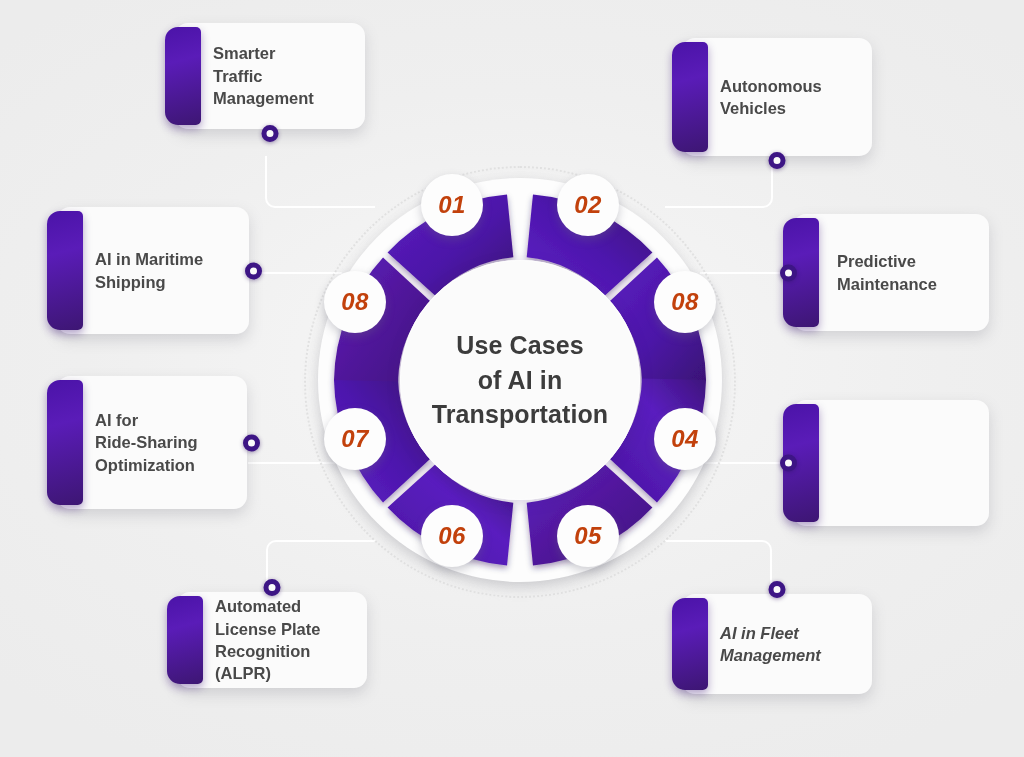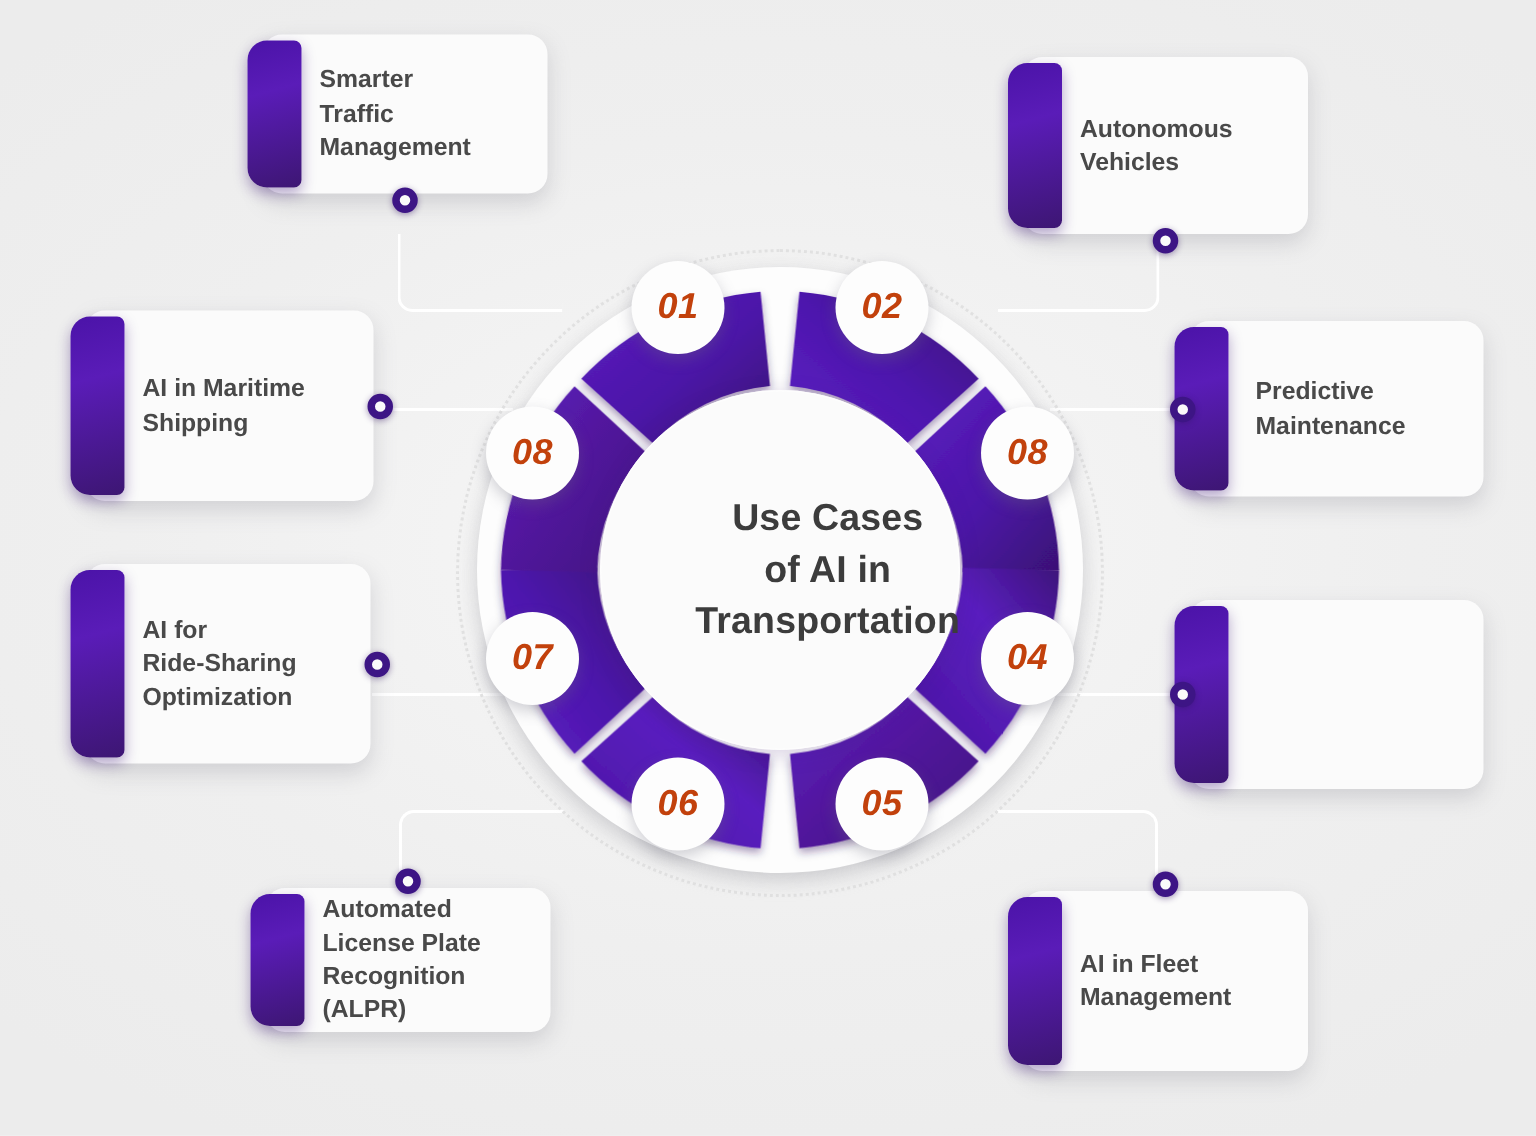--- a/index.html
+++ b/index.html
@@ -89,21 +89,21 @@
     position: absolute;
     left: 82px;
     top: 82px;
     width: 240px;
     height: 240px;
     border-radius: 50%;
     background: #fbfbfb;
     box-shadow: 0 3px 14px rgba(70,30,120,.20), inset 0 0 0 1px #fdfdfd;
     display: flex;
     align-items: center;
-    justify-content: flex-end;
+    justify-content: center;
   }
 
   .hub-text {
     text-align: center;
     font-size: 25px;
     line-height: 1.38;
     font-weight: bold;
     color: #3c3c3c;
     letter-spacing: .1px;
     white-space: pre-line;
@@ -281,21 +281,21 @@
     <div class="card-text">Predictive
 Maintenance</div>
     <div class="card-dot dot-left"></div>
   </div>
 
   <div class="card right" style="left:793px; top:400px; width:196px; height:126px;">
     <div class="card-bar"></div>
     <div class="card-dot dot-left"></div>
   </div>
 
-  <div class="card left" style="left:682px; top:594px; width:190px; height:120px;">
+  <div class="card left" style="left:682px; top:594px; width:190px; height:100px;font-style:italic;">
     <div class="card-bar"></div>
     <div class="card-text">AI in Fleet
 Management</div>
     <div class="card-dot dot-top"></div>
   </div>
 
   <div class="card left" style="left:177px; top:592px; width:190px; height:96px;">
     <div class="card-bar"></div>
     <div class="card-text">Automated
 License Plate

